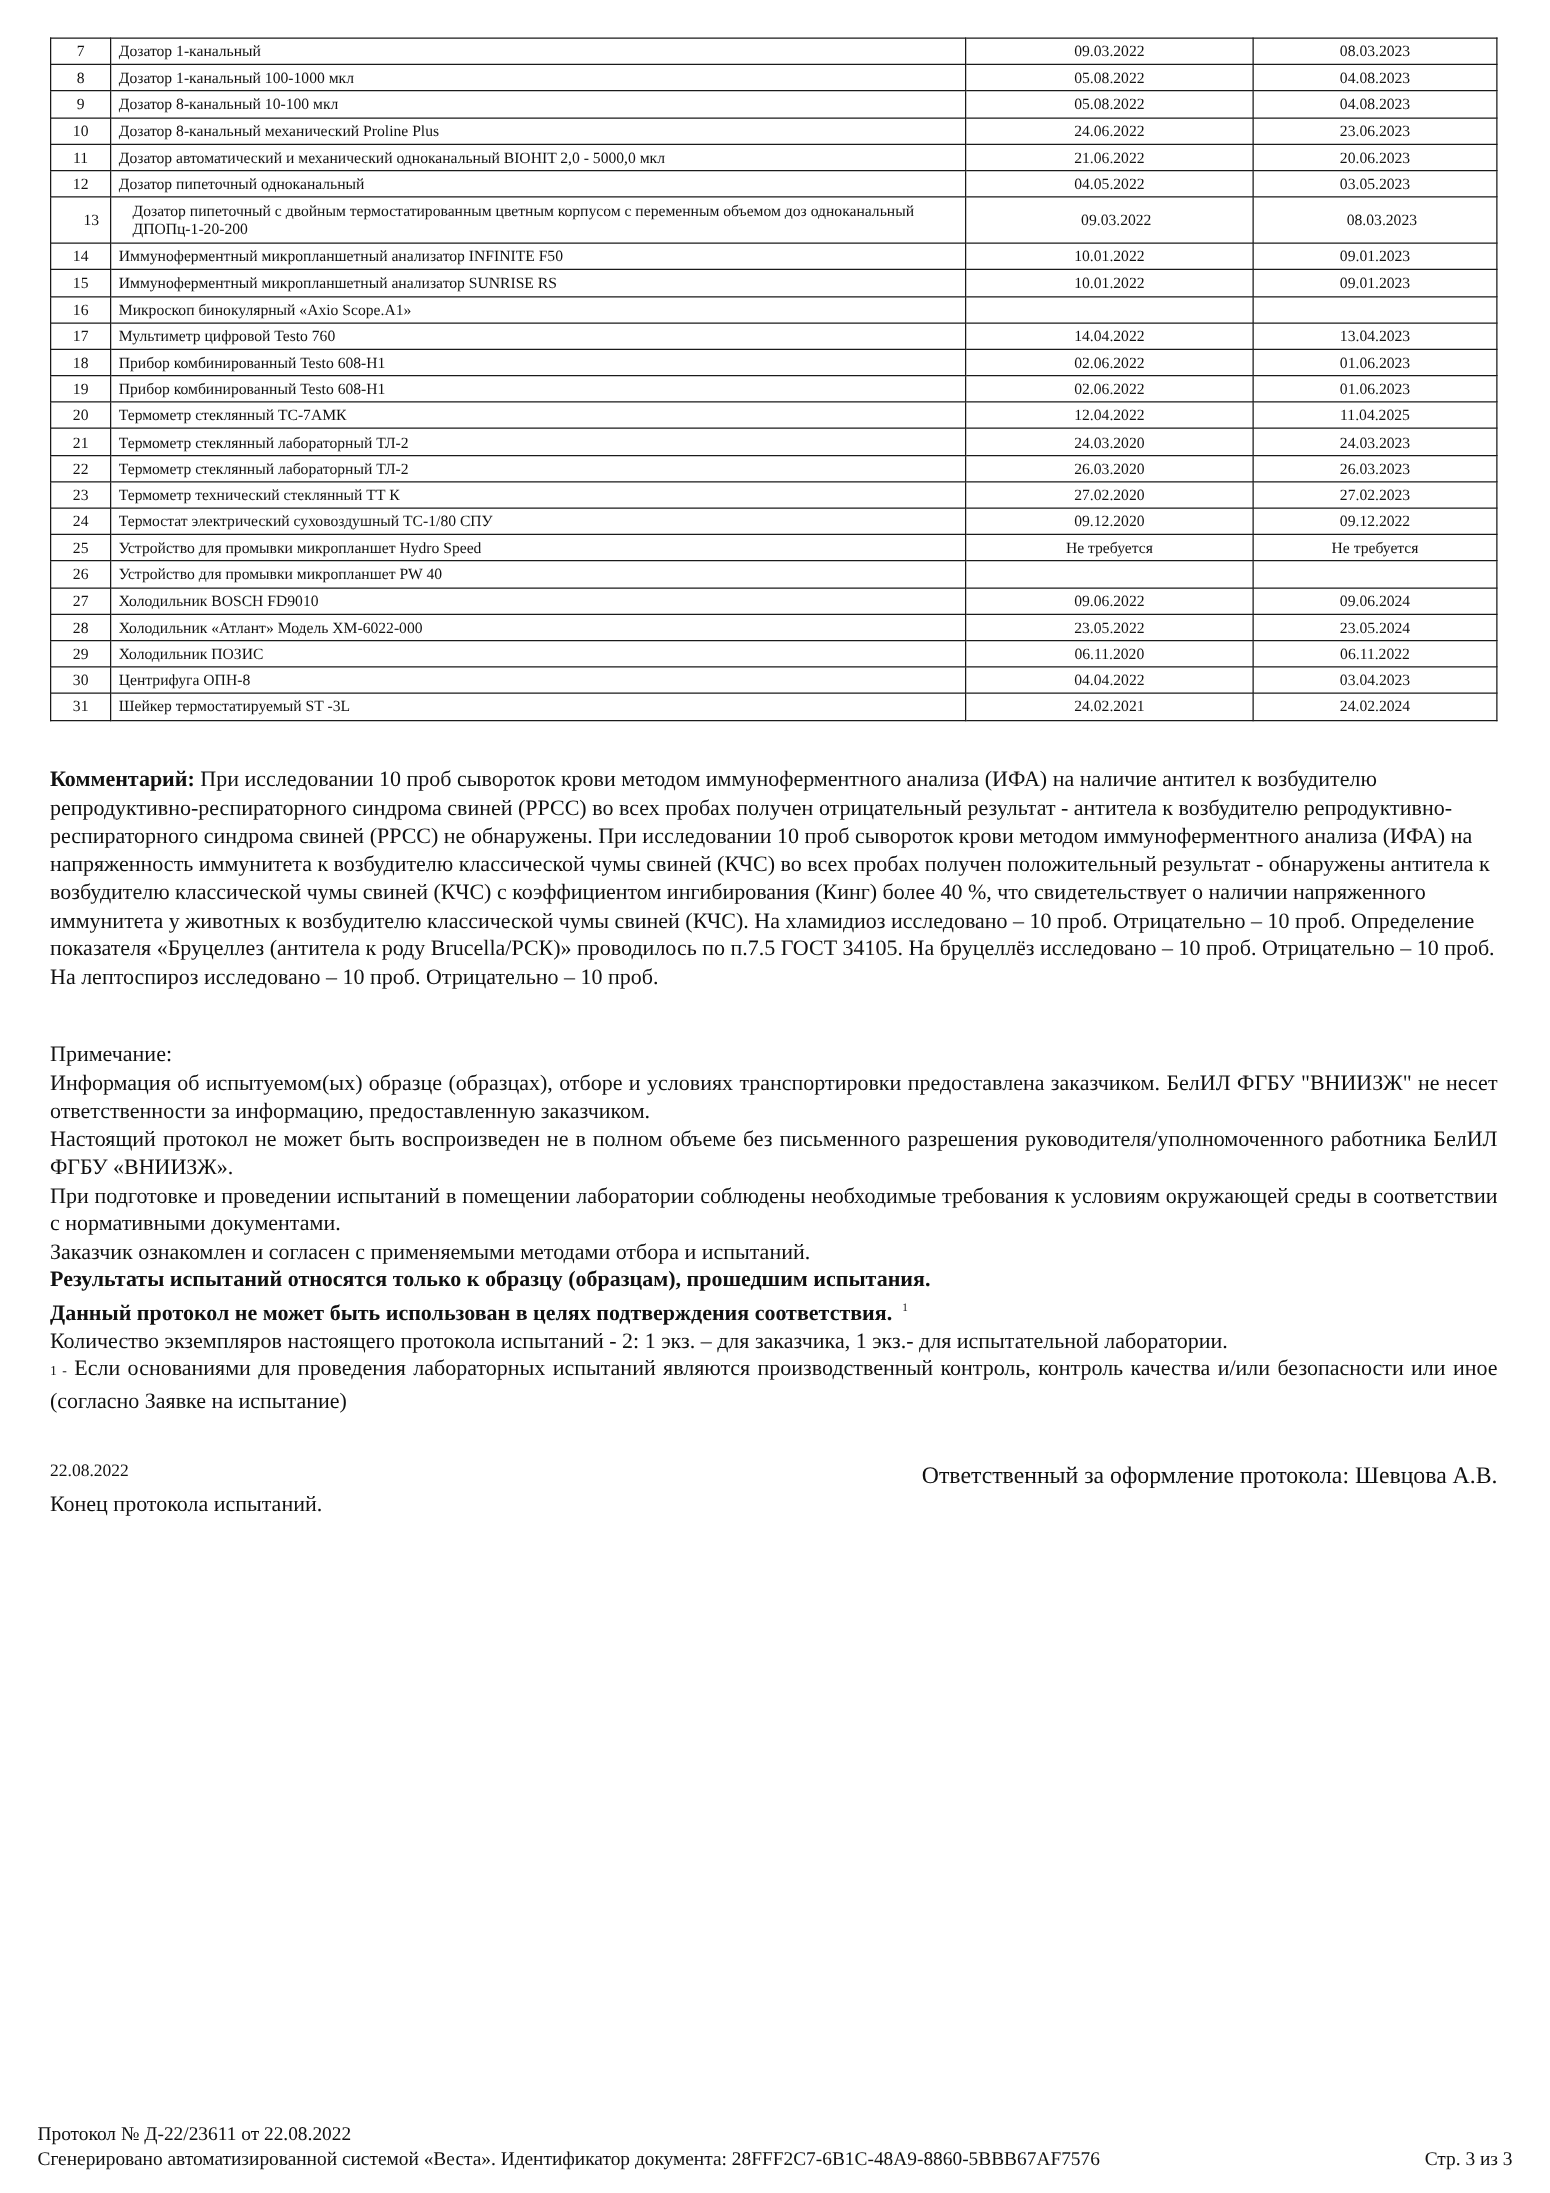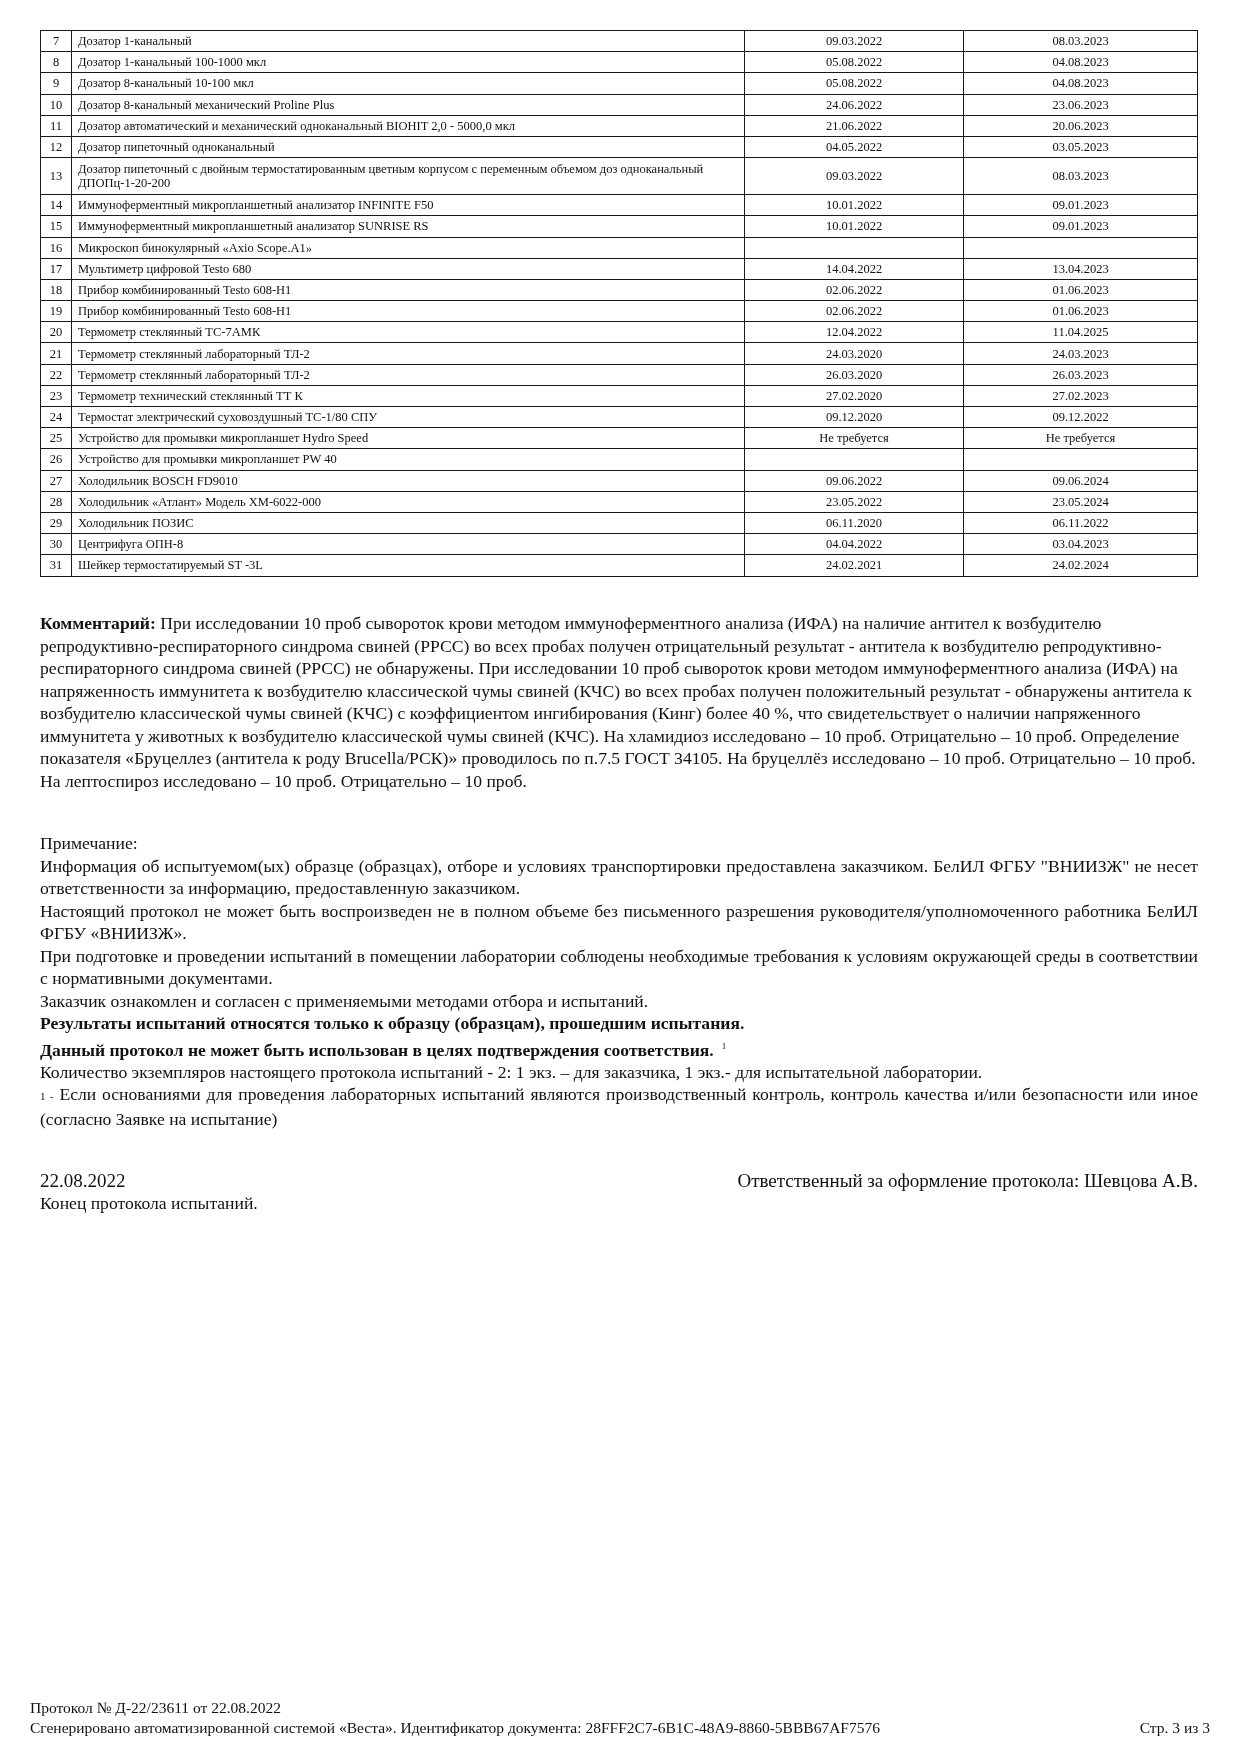--- a/index.html
+++ b/index.html
@@ -6,30 +6,30 @@
   body { width: 1240px; height: 1754px; position: relative; overflow: hidden;
          font-family: "Liberation Serif", "DejaVu Serif", serif; color: #111; }
   .page { position: absolute; left: 0; top: 0; width: 1240px; height: 1754px; }
   table.equip { position: absolute; left: 40px; top: 30px; width: 1158px;
                 border-collapse: collapse; font-size: 12.5px; }
   table.equip td { border: 1.6px solid #1a1a1a; padding: 0 6px; height: 20.2px; line-height: 14px; }
   table.equip td.num { width: 30px; text-align: center; padding: 0; }
   table.equip td.name { width: 660px; }
   table.equip td.d1 { width: 206px; text-align: center; }
   table.equip td.d2 { text-align: center; }
-  table.equip tr.tall td { height: 36px; }
+  table.equip tr.tall td { height: 36px; padding-left: 17px; }
   .text { position: absolute; left: 40px; width: 1158px; font-size: 17.6px; line-height: 22.5px; }
   .comment { top: 612px; }
   .comment b { font-weight: bold; text-align: right; }
   .notes { top: 832px; text-align: justify; }
   .notes p { margin: 0; }
   .notes .bold { font-weight: bold; }
   .sup { font-size: 9px; vertical-align: super; margin-left: 8px; }
   .fn-mark { font-size: 11px; margin-right: 6px; }
-  .sign-date { position: absolute; left: 40px; top: 1170px; font-size: 19px; }
+  .sign-date { position: absolute; left: 40px; top: 1170px; font-size: 14px; }
   .sign-resp { position: absolute; right: 42px; top: 1170px; font-size: 19px; text-align: right; }
   .end { position: absolute; left: 40px; top: 1193px; font-size: 17.6px; }
   .footer { position: absolute; left: 30px; width: 1180px; font-size: 15.5px; }
   .f1 { top: 1699px; }
   .f2 { top: 1719px; display: flex; justify-content: space-between; }
 </style>
 </head>
 <body>
 
 <div class="page">
@@ -91,21 +91,21 @@
           <td class="d2">09.01.2023</td>
         </tr>
         <tr>
           <td class="num">16</td>
           <td class="name">Микроскоп бинокулярный «Axio Scope.A1»</td>
           <td class="d1"></td>
           <td class="d2"></td>
         </tr>
         <tr>
           <td class="num">17</td>
-          <td class="name">Мультиметр цифровой Testo 680</td>
+          <td class="name">Мультиметр цифровой Testo 760</td>
           <td class="d1">14.04.2022</td>
           <td class="d2">13.04.2023</td>
         </tr>
         <tr>
           <td class="num">18</td>
           <td class="name">Прибор комбинированный Testo 608-H1</td>
           <td class="d1">02.06.2022</td>
           <td class="d2">01.06.2023</td>
         </tr>
         <tr>

